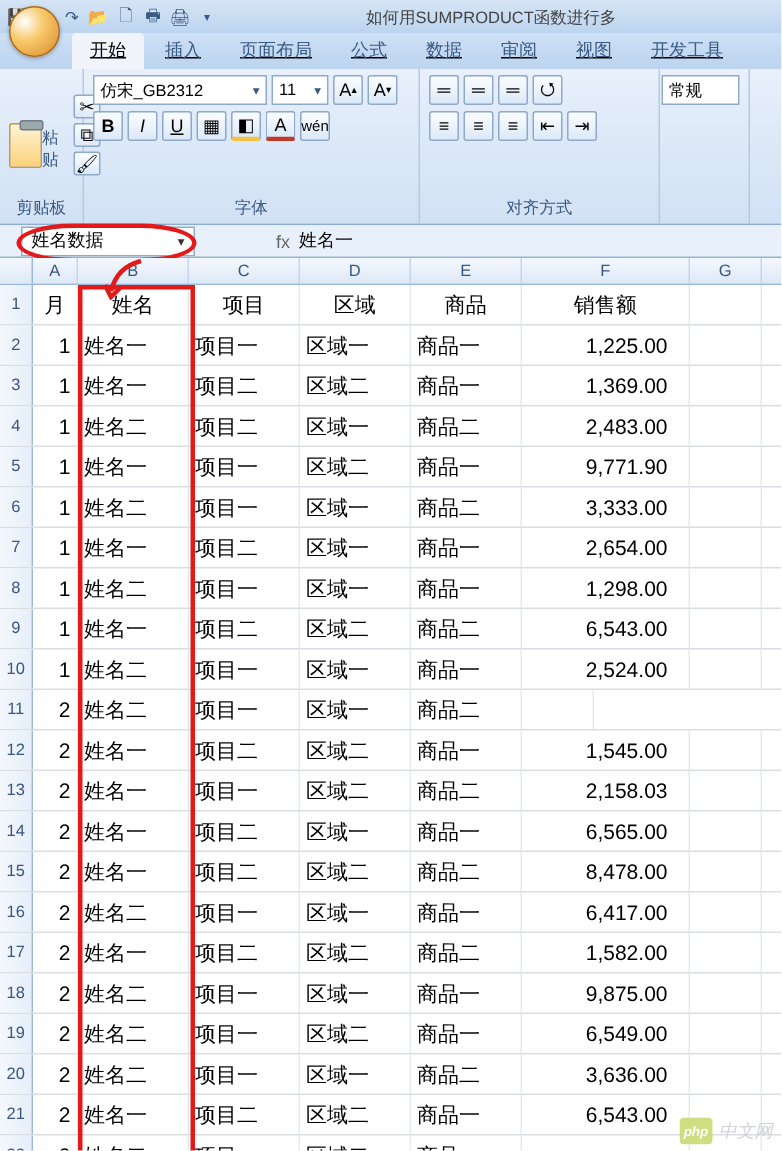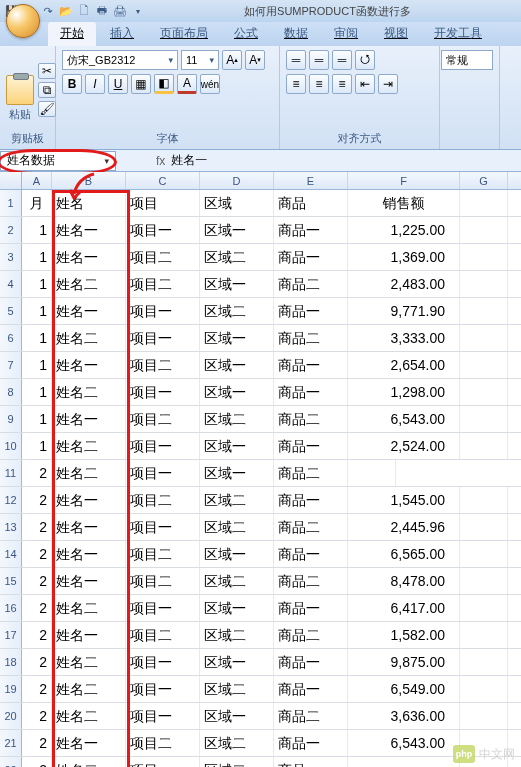--- a/index.html
+++ b/index.html
@@ -16,21 +16,21 @@
     .tab { padding: 3px 12px 4px; font-size: 12px; color: #3b5a82; cursor: pointer; }
     .tab.active { background: #f1f5fb; border-top-left-radius: 3px; border-top-right-radius: 3px; color: #000; }
     
     
     .ribbon { height: 104px; background: linear-gradient(#e8f0fb, #d1e1f4); display: flex; border-bottom: 1px solid #8badd6; }
     .group { border-right: 1px solid #b3cae6; display: flex; flex-direction: column; justify-content: space-between; padding: 4px 6px 2px; }
     .group-label { font-size: 11px; color: #3b5a82; text-align: center; padding: 1px 0; }
     .group-body { flex: 1; display: flex; align-items: center; gap: 4px; }
     
     .clipboard-grp { width: 56px; }
-    .paste-btn { display: flex; flex-direction: column; align-items: center; cursor: pointer; margin-top: 16px; }
+    .paste-btn { display: flex; flex-direction: row; align-items: flex-start; cursor: pointer; margin-top: 16px; }
     .paste-ico { width: 28px; height: 30px; background: linear-gradient(#fff4d6, #fbd27a); border: 1px solid #c99a3e; border-radius: 2px; position: relative; }
     .paste-ico::before { content:""; position:absolute; top:-3px; left:6px; width:14px; height:5px; background:#9aa; border:1px solid #778; border-radius:2px; }
     .paste-lbl { font-size: 11px; color: #3b5a82; margin-top: 2px; }
     .mini-btns { display:flex; flex-direction: column; gap:3px; }
     .mini-btn { width: 18px; height: 16px; border:1px solid #8fa9cb; background: linear-gradient(#fbfdff,#dce9f8); border-radius: 2px; display:flex; align-items:center; justify-content:center; }
     
     .font-grp { width: 224px; }
     .font-row { display:flex; gap:3px; margin-bottom: 4px; align-items:center; }
     .combo { height: 20px; border:1px solid #8fa9cb; background:#fff; display:flex; align-items:center; padding:0 4px; font-size:11px; }
     .combo .dd { margin-left:auto; color:#3b5a82; font-size:9px; }
@@ -39,49 +39,49 @@
     .sqbtn { width: 20px; height: 20px; border:1px solid #8fa9cb; background: linear-gradient(#fbfdff,#dce9f8); display:flex; align-items:center; justify-content:center; border-radius:2px; }
     .bold { font-weight:bold; } .italic{ font-style:italic; } .underline{ text-decoration:underline; }
     
     .align-grp { width: 160px; }
     .alignrow { display:flex; gap:3px; margin-bottom:4px; }
     
     .chunk-grp { width: 60px; }
     
     
     .namebar { height: 22px; display:flex; align-items:center; background:#e8f0fb; border-bottom:1px solid #93b3dd; }
-    .namebox { width: 116px; height: 20px; border:1px solid #8fa9cb; background:#fff; margin: 0 0; display:flex; align-items:center; padding:0 6px; font-size:12px; position:relative; }
+    .namebox { width: 116px; height: 20px; border:1px solid #8fa9cb; background:#fff; margin: 0 14px; display:flex; align-items:center; padding:0 6px; font-size:12px; position:relative; }
     .namebox .dd { margin-left:auto; color:#333; font-size:9px; }
     .red-oval { position:absolute; left:-4px; top:-3px; width:120px; height:26px; border:3px solid #e31a1a; border-radius: 50% / 80%; pointer-events:none; }
     .fx-area { flex:1; display:flex; align-items:center; padding-left:40px; }
     .fx-lbl { color:#666; margin-right:6px; }
     .fx-val { font-size:12px; }
     
     
     .sheet { position:relative; }
     .colheads { height: 18px; display:flex; background:linear-gradient(#f4f8fd,#dde9f8); border-bottom:1px solid #9db9da; }
     .cornercell { width:22px; border-right:1px solid #9db9da; background:linear-gradient(#f4f8fd,#dde9f8); }
     .colhead { text-align:center; font-size:11px; color:#3a5680; border-right:1px solid #c6d6ec; line-height:18px; }
     .cA{width:30px;} .cB{width:74px;} .cC{width:74px;} .cD{width:74px;} .cE{width:74px;} .cF{width:112px;} .cG{width:48px;}
     
     .rows { }
     .row { height: 27px; display:flex; border-bottom:1px solid #d9dde1; font-family: "FangSong", "仿宋_GB2312", SimSun; font-size:14px; }
     .rowhead { width:22px; text-align:center; font-size:11px; color:#3a5680; background:linear-gradient(90deg,#f4f8fd,#e5eef9); border-right:1px solid #9db9da; line-height:27px; font-family: Arial, sans-serif; }
     .cell { border-right:1px solid #e6e9ed; line-height:27px; padding: 0 4px; white-space:nowrap; overflow:hidden; }
     .rA{width:30px; text-align:right;} .rB{width:74px;} .rC{width:74px;} .rD{width:74px;} .rE{width:74px;} .rF{width:112px; text-align:right; padding-right:14px;} .rG{width:48px;}
-    .hdrrow .cell { font-weight: normal; text-align: left; }
+    .hdrrow .cell { font-weight: normal; text-align: center; }
     .hdrrow .rA, .hdrrow .rF { text-align: center; padding-right: 4px; }
     
     
     .red-rect { position:absolute; left:52px; top:18px; width:78px; height: 594px; border: 3px solid #e31a1a; pointer-events:none; }
     
     .red-arrow { position:absolute; left: 68px; top: 0; width: 30px; height: 28px; pointer-events:none; }
     
     
-    .wm { position: fixed; right: 6px; bottom: 4px; display:flex; align-items:center; gap:4px; opacity:0.85; }
+    .wm { position: fixed; right: 6px; bottom: 4px; display:flex; align-items:center; gap:4px; opacity:0.85;font-style:italic; }
     .wm-badge { width:22px; height:18px; background:#c7d96b; border-radius:3px; color:#fff; font-size:9px; font-weight:bold; display:flex; align-items:center; justify-content:center; }
     .wm-text { color:#ccc; font-size:12px; }
   </style>
 </head>
 <body>
 
 <div class="titlebar">
   <span class="qat-icon">💾</span>
   <span class="qat-icon">↶</span>
   <span class="qat-icon">↷</span>
@@ -327,21 +327,21 @@
         <div class="cell rF">1,545.00</div>
         <div class="cell rG"></div>
       </div>
       <div class="row">
         <div class="rowhead">13</div>
         <div class="cell rA">2</div>
         <div class="cell rB">姓名一</div>
         <div class="cell rC">项目一</div>
         <div class="cell rD">区域二</div>
         <div class="cell rE">商品二</div>
-        <div class="cell rF">2,445.96</div>
+        <div class="cell rF">2,158.03</div>
         <div class="cell rG"></div>
       </div>
       <div class="row">
         <div class="rowhead">14</div>
         <div class="cell rA">2</div>
         <div class="cell rB">姓名一</div>
         <div class="cell rC">项目二</div>
         <div class="cell rD">区域一</div>
         <div class="cell rE">商品一</div>
         <div class="cell rF">6,565.00</div>

